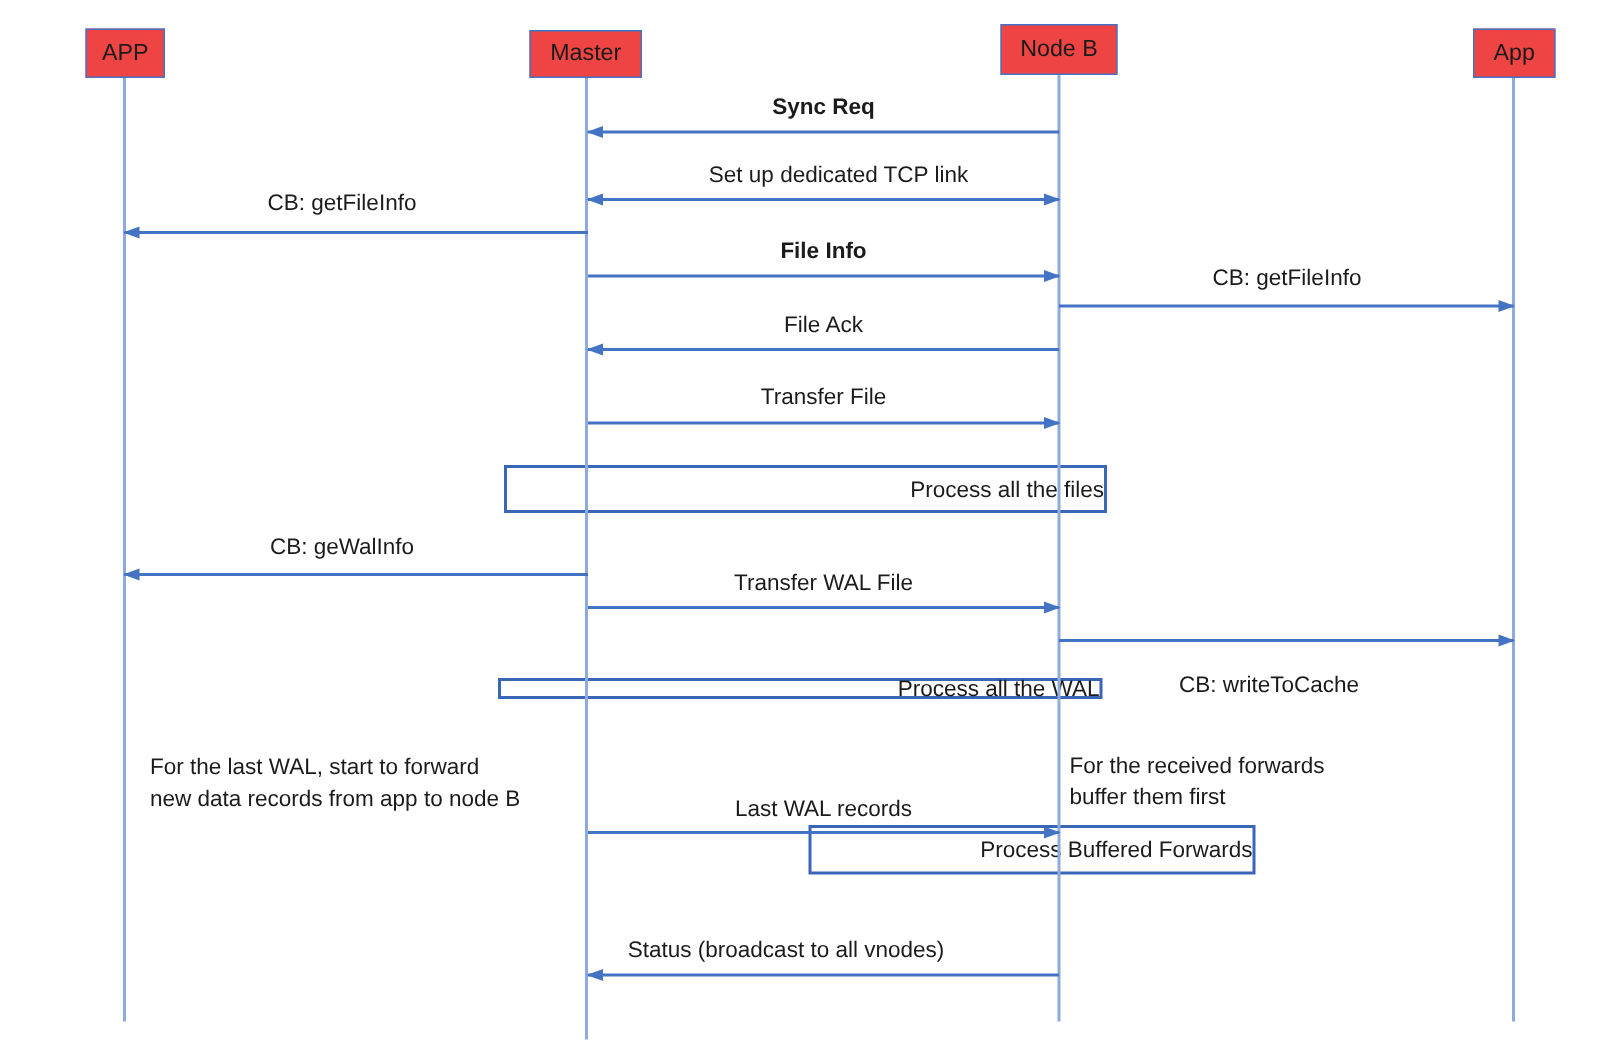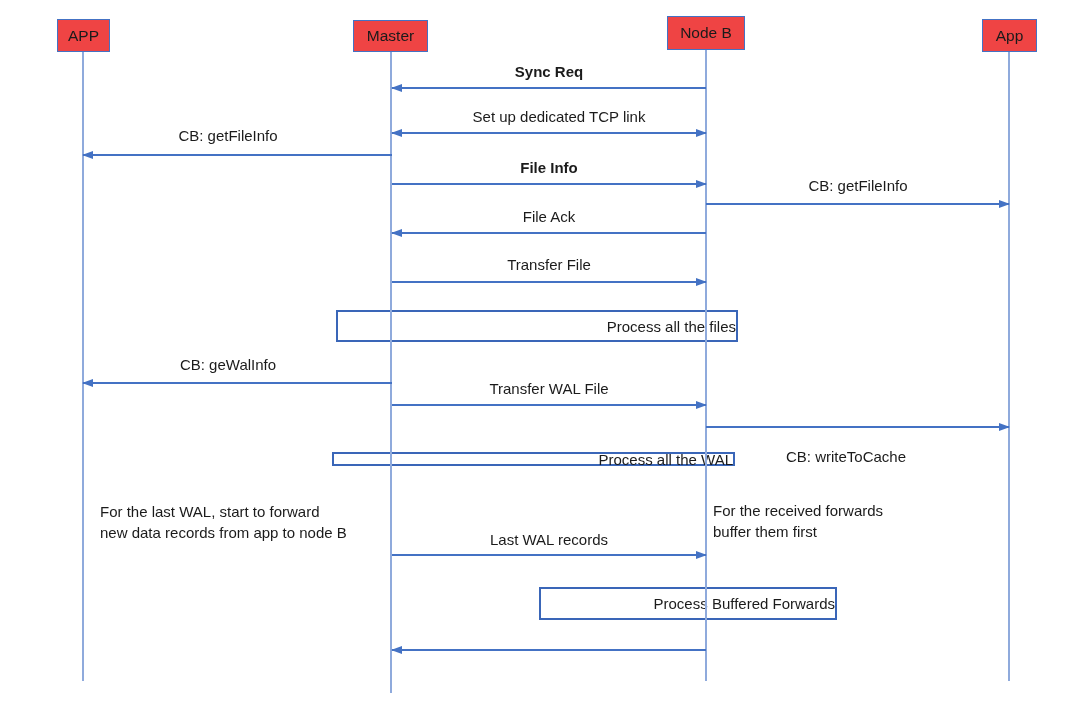--- a/index.html
+++ b/index.html
@@ -79,26 +79,27 @@
       <div class="head-right"></div>
     </div>
     <div class="msg-label" style="left: 846px; top: 400px; margin-top: 48px;">CB: writeToCache</div>
     <div class="msg-line" style="left: 392px; top: 554px; width: 314px;">
       <div class="head-right"></div>
     </div>
     <div class="msg-label" style="left: 549px; top: 531px;">Last WAL records</div>
     <div class="msg-line" style="left: 392px; top: 649px; width: 314px;">
       <div class="head-left"></div>
     </div>
+    <div class="msg-label" style="left: 524px; top: 625px;">Status (broadcast to all vnodes)</div>
     <div class="process-box" style="left: 336px; top: 310px; width: 402px; height: 32px;">
       <div>Process all the files</div>
     </div>
     <div class="process-box" style="left: 332px; top: 452px; width: 403px; height: 14px; padding-left: 48px;">
       <div>Process all the WAL</div>
     </div>
-    <div class="process-box" style="left: 539px; top: 587px; width: 298px; height: 33px;">
+    <div class="process-box" style="left: 539px; top: 550px; width: 298px; height: 33px;">
       <div>Process Buffered Forwards</div>
     </div>
     <div class="note" style="left: 100px; top: 502px;">For the last WAL, start to forward
 new data records from app to node B</div>
     <div class="note" style="left: 713px; top: 501px;">For the received forwards
 buffer them first</div>
   </div>
 
 </body></html>

